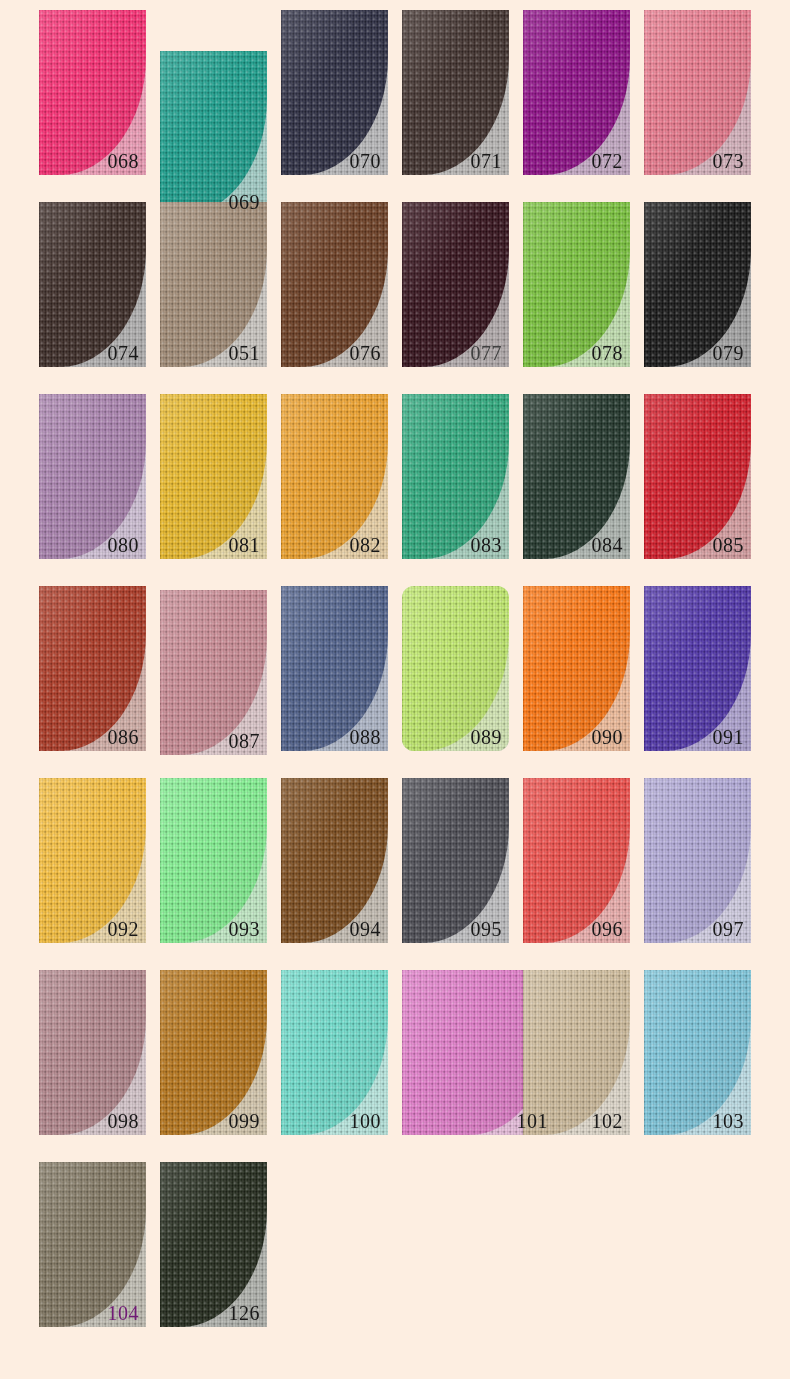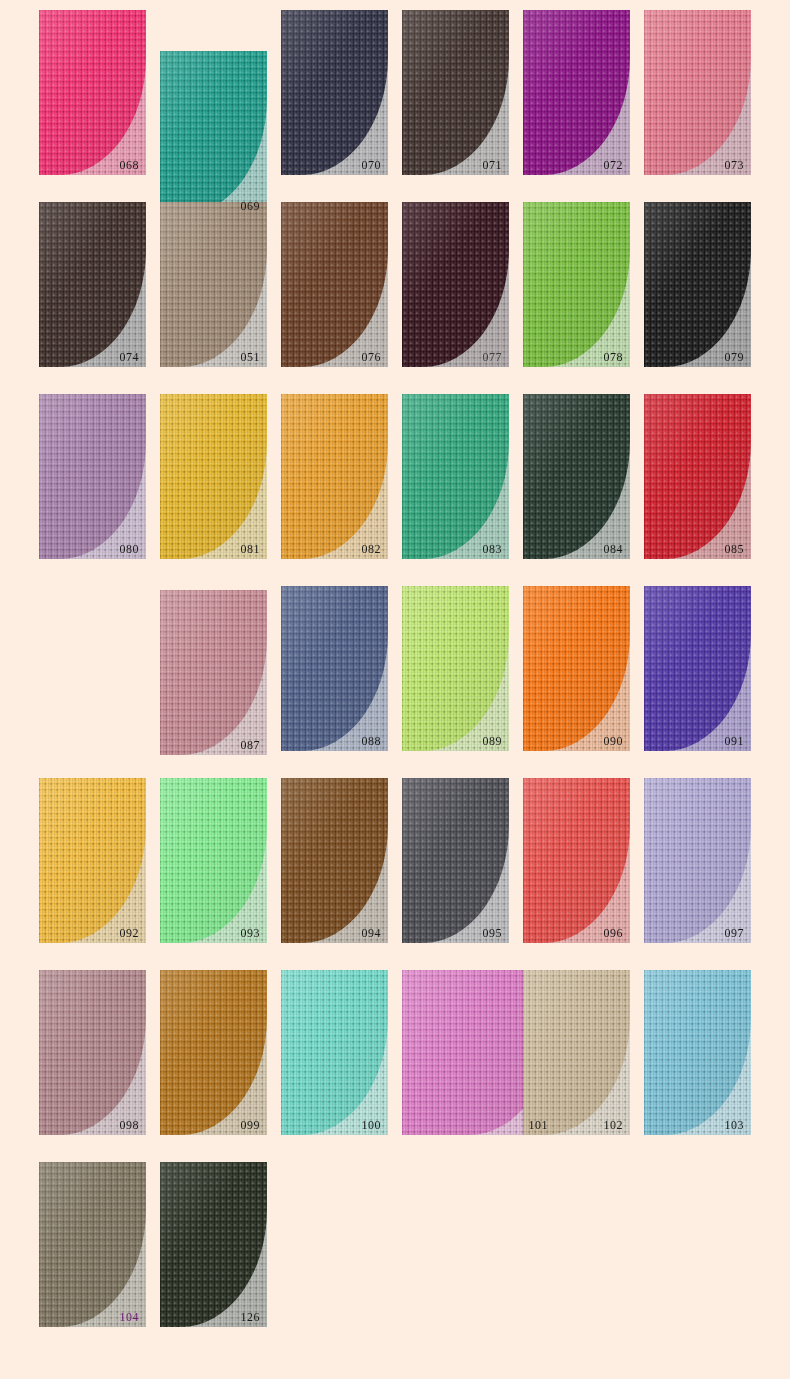--- a/index.html
+++ b/index.html
@@ -74,21 +74,21 @@
     position: absolute;
     inset: 0;
     pointer-events: none;
     background: linear-gradient(128deg, rgba(255,255,255,.15) 0%, rgba(255,255,255,0) 40%, rgba(0,0,0,.07) 100%);
   }
 
   .swatch .code {
     position: absolute;
     right: 7px;
     bottom: 4px;
-    font-size: 12px;
+    font-size: 20px;
     line-height: 1;
     letter-spacing: .5px;
     color: #191919;
     font-family: "Liberation Serif", "DejaVu Serif", serif;
     z-index: 4;
   }
 </style>
 </head>
 <body>
 
@@ -230,37 +230,45 @@
       <div class="code" style="color: rgb(25, 25, 25);">084</div>
     </div>
     <div class="swatch" style="left: 644px; top: 394px; --main: #d31b28; --light: #dea3a6;">
       <div class="corner-light"></div>
       <div class="body"></div>
       <div class="texture"></div>
       <div class="texture-2"></div>
       <div class="sheen"></div>
       <div class="code" style="color: rgb(25, 25, 25); padding-left: 12px;">085</div>
     </div>
+    <div class="swatch" style="left: 39px; top: 586px; --main: #ab3824; --light: #d9b4ac;">
+      <div class="corner-light"></div>
+      <div class="body"></div>
+      <div class="texture"></div>
+      <div class="texture-2"></div>
+      <div class="sheen"></div>
+      <div class="code" style="color: rgb(25, 25, 25);">086</div>
+    </div>
     <div class="swatch" style="left: 160px; top: 590px; --main: #c98b94; --light: #e5cfd2;">
       <div class="corner-light"></div>
       <div class="body"></div>
       <div class="texture"></div>
       <div class="texture-2"></div>
       <div class="sheen"></div>
       <div class="code" style="color: rgb(25, 25, 25);">087</div>
     </div>
     <div class="swatch" style="left: 281px; top: 586px; --main: #4e5f89; --light: #b3bcce;">
       <div class="corner-light"></div>
       <div class="body"></div>
       <div class="texture"></div>
       <div class="texture-2"></div>
       <div class="sheen"></div>
       <div class="code" style="color: rgb(25, 25, 25);">088</div>
     </div>
-    <div class="swatch" style="left: 402px; top: 586px; --main: #bfe86c; --light: #dcf0bb;">
+    <div class="swatch" style="left: 402px; top: 586px; border-radius: 12px; --main: #bfe86c; --light: #dcf0bb;">
       <div class="corner-light"></div>
       <div class="body"></div>
       <div class="texture"></div>
       <div class="texture-2"></div>
       <div class="sheen"></div>
       <div class="code" style="color: rgb(25, 25, 25);">089</div>
     </div>
     <div class="swatch" style="left: 523px; top: 586px; --main: #fc7510; --light: #f9c3a0;">
       <div class="corner-light"></div>
       <div class="body"></div>

